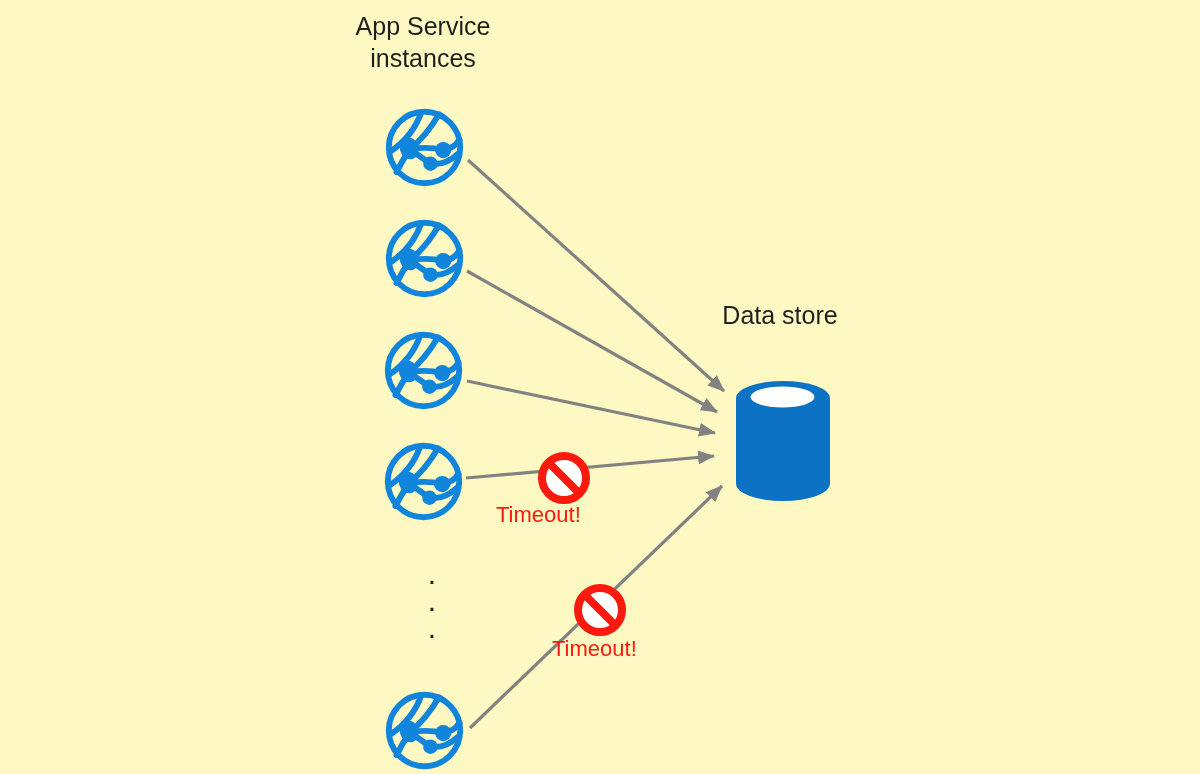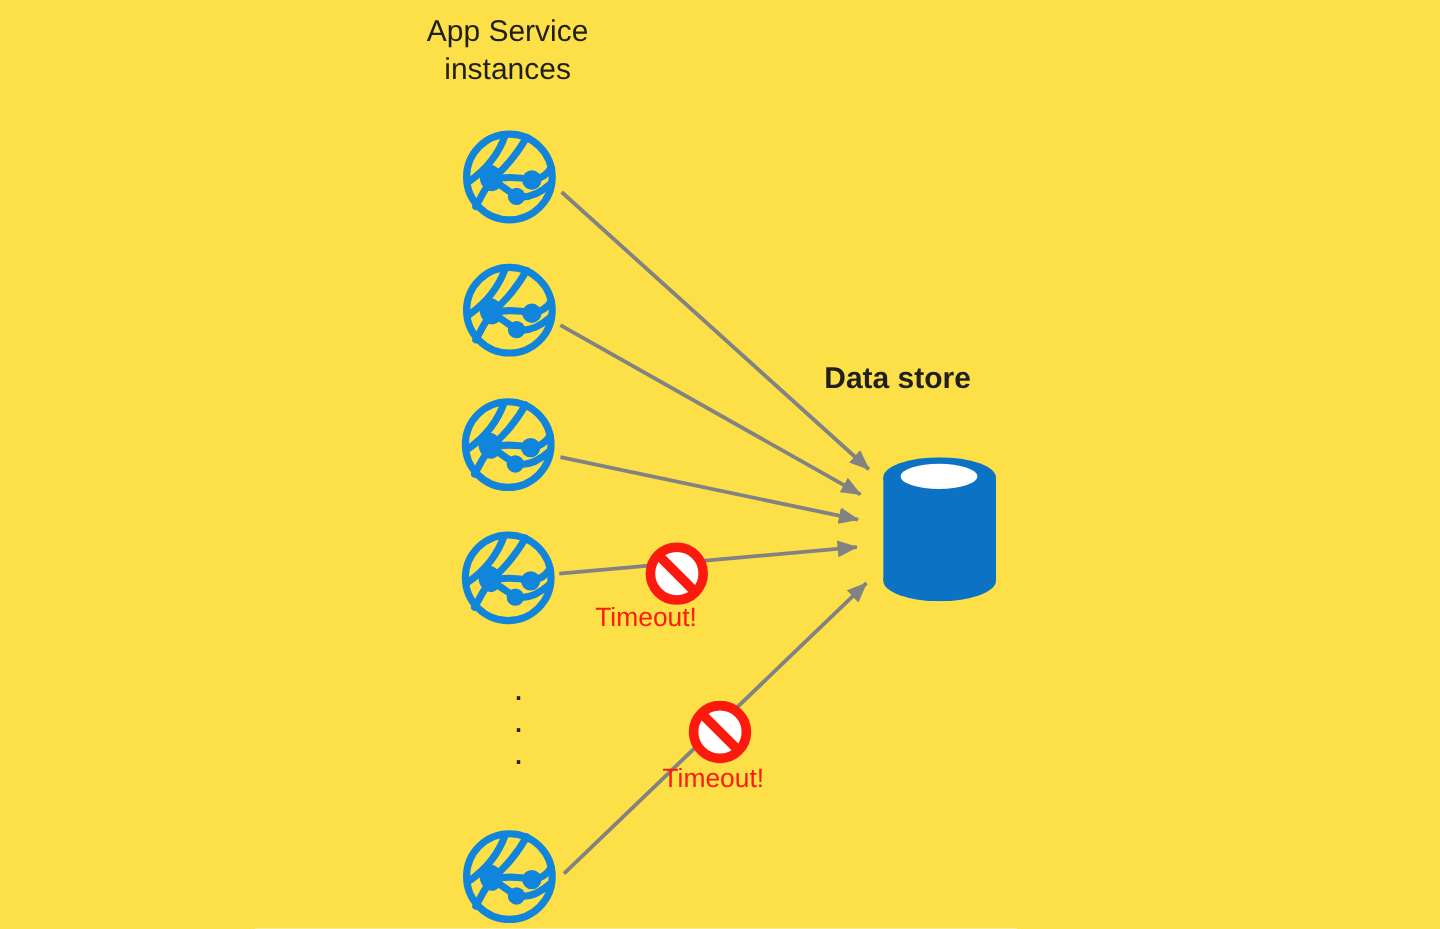--- a/index.html
+++ b/index.html
@@ -1,26 +1,26 @@
 <!DOCTYPE html>
 <html style="--app-icon-blue: #1185dc; --datastore-blue: #0c72c4; --arrow-gray: #828282; --error-red: #fb1a0d; --text-color: #1f1f1f;"><head>
 <meta charset="utf-8">
 <style>
   html,body { margin:0; padding:0; background:#fff; }
   .canvas {
     position: relative; width: 1200px; height: 774px;
-    background: #fde047; overflow: hidden;
+    background: #fef9c3; overflow: hidden;
     font-family: "Liberation Sans", sans-serif;
   }
   .label {
     position: absolute; text-align: center;
     color: var(--text-color); font-size: 25px; line-height: 32px;
   }
   .title-label { left: 333px; top: 10px; width: 180px; }
-  .datastore-label { left: 668px; top: 299px; width: 160px; font-weight: bold; }
+  .datastore-label { left: 700px; top: 299px; width: 160px; }
   .timeout-label {
     position: absolute; width: 140px; 
     color: var(--error-red); font-size: 22px; line-height: 24px;
   }
   .timeout-label-1 { left: 496px; top: 503px; }
   .timeout-label-2 { left: 552px; top: 637px; }
   .arrows { position: absolute; left: 0; top: 0; }
   .arrow-line { stroke: var(--arrow-gray); stroke-width: 3.2; }
   .arrowhead { fill: var(--arrow-gray); }
   .app-icon { position: absolute; width: 85px; height: 85px; color: var(--app-icon-blue); }

